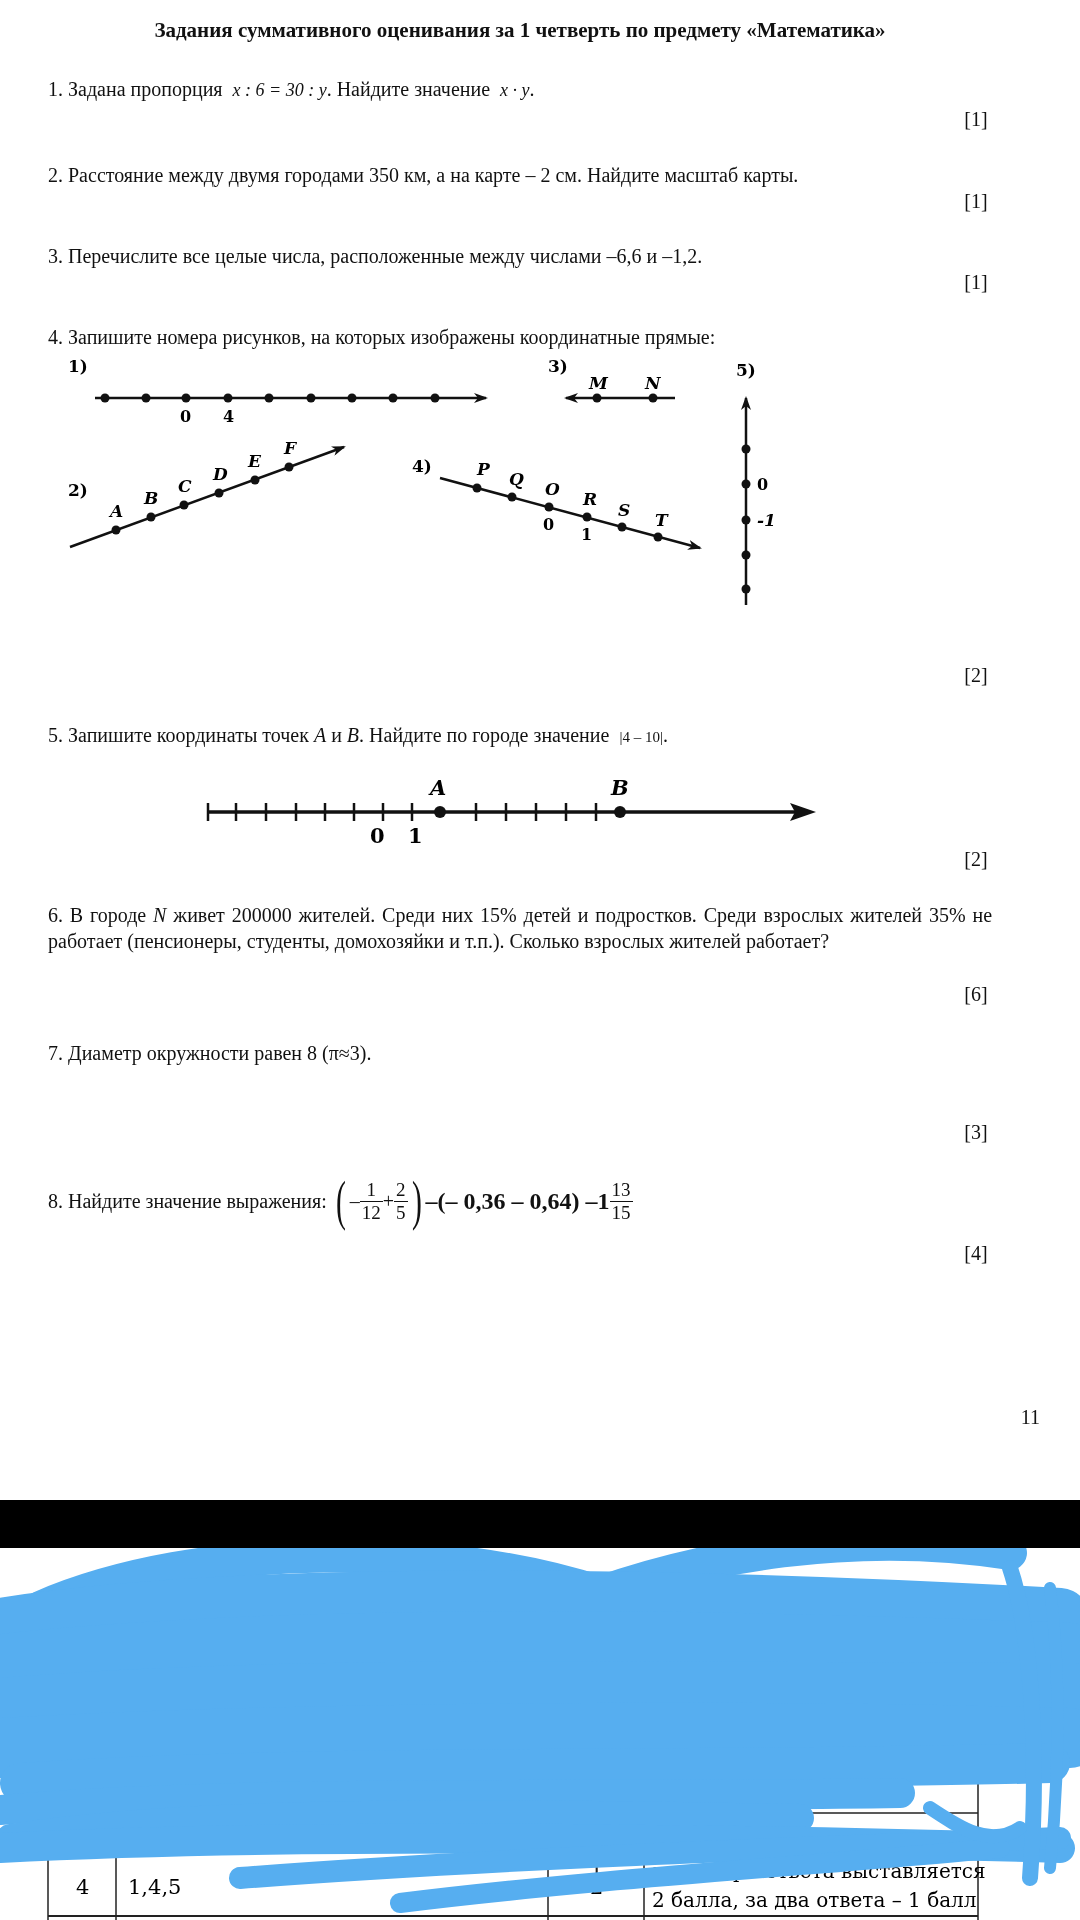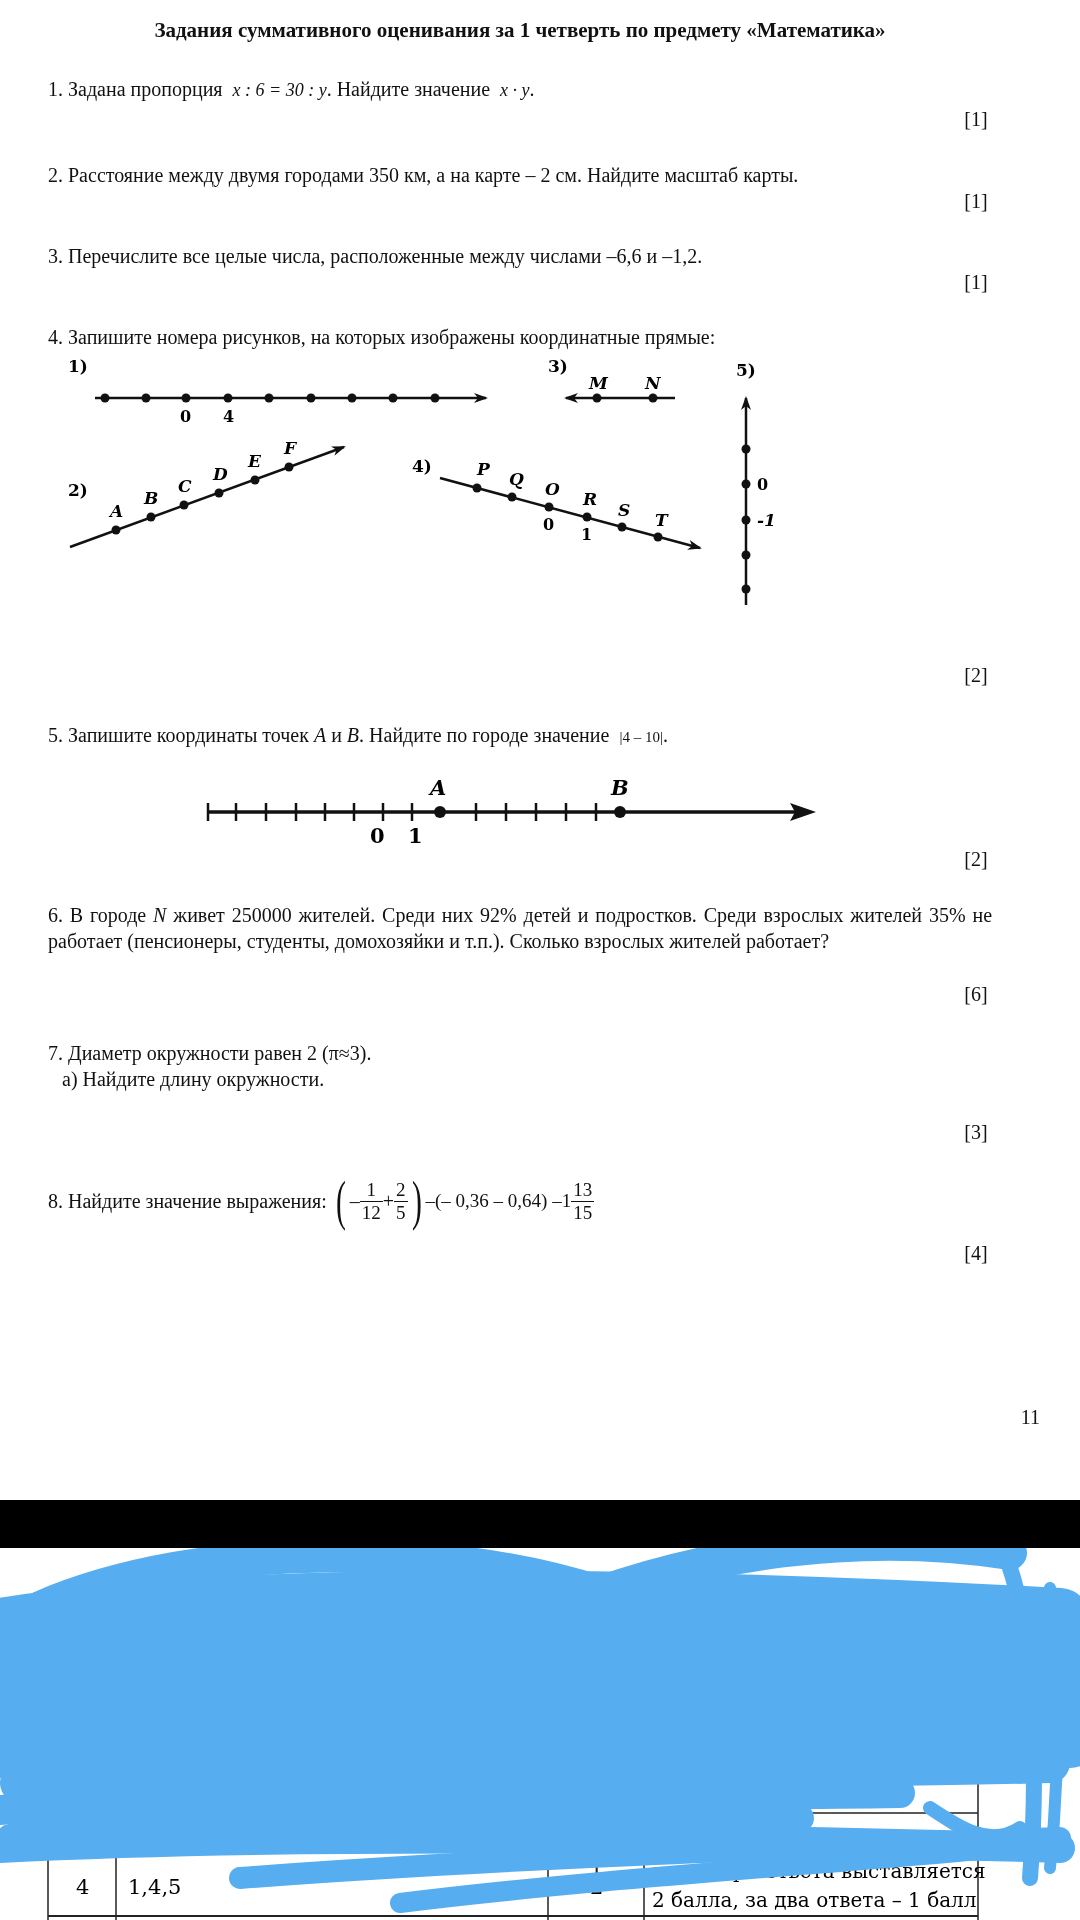--- a/index.html
+++ b/index.html
@@ -180,49 +180,48 @@
   <text x="431" y="25" font-size="21" font-style="italic" font-weight="bold">B</text>
   <text x="190" y="73" font-size="21" font-weight="bold">0</text>
   <text x="228" y="73" font-size="21" font-weight="bold">1</text>
 </svg>
 <div class="abs score" style="top:848px;">[2]</div>
 
 <div class="abs q6" style="top:902px;">
   <span>6.</span>
   <span>В городе</span>
   <span class="it">N</span>
-  <span>живет 250000 жителей. Среди них 92% детей и подростков. Среди взрослых жителей 35% не работает (пенсионеры, студенты, домохозяйки и т.п.). Сколько взрослых жителей работает?</span>
+  <span>живет 200000 жителей. Среди них 15% детей и подростков. Среди взрослых жителей 35% не работает (пенсионеры, студенты, домохозяйки и т.п.). Сколько взрослых жителей работает?</span>
 </div>
 <div class="abs score" style="top:983px;">[6]</div>
 
 <div class="abs q" style="top:1040px;">
   <div>
     <span>7.</span>
-    <span>Диаметр окружности равен 2 (π≈3).</span>
+    <span>Диаметр окружности равен 8 (π≈3).</span>
   </div>
-  <div class="sub">a)  Найдите длину окружности.</div>
 </div>
 <div class="abs score" style="top:1121px;">[3]</div>
 
 <div class="abs q" style="top:1174px; display:flex; align-items:center; font-size:20px;">
   <span>8.</span>&nbsp;
   <span>Найдите значение выражения:</span>&nbsp;
   <span class="paren">(</span>
   <span>–</span>
   <span class="frac">
     <span class="num">1</span>
     <span class="den">12</span>
   </span>
   <span>+</span>
   <span class="frac">
     <span class="num">2</span>
     <span class="den">5</span>
   </span>
   <span class="paren">)</span>
-  <span style="font-size:19px;">–(– 0,36 – 0,64) –1</span>
+  <span style="font-size:24px;font-weight:bold;">–(– 0,36 – 0,64) –1</span>
   <span class="frac">
     <span class="num">13</span>
     <span class="den">15</span>
   </span>
 </div>
 <div class="abs score" style="top:1242px;">[4]</div>
 
 <div class="abs pagenum">11</div>
 
 <div class="abs blackbar"></div>

